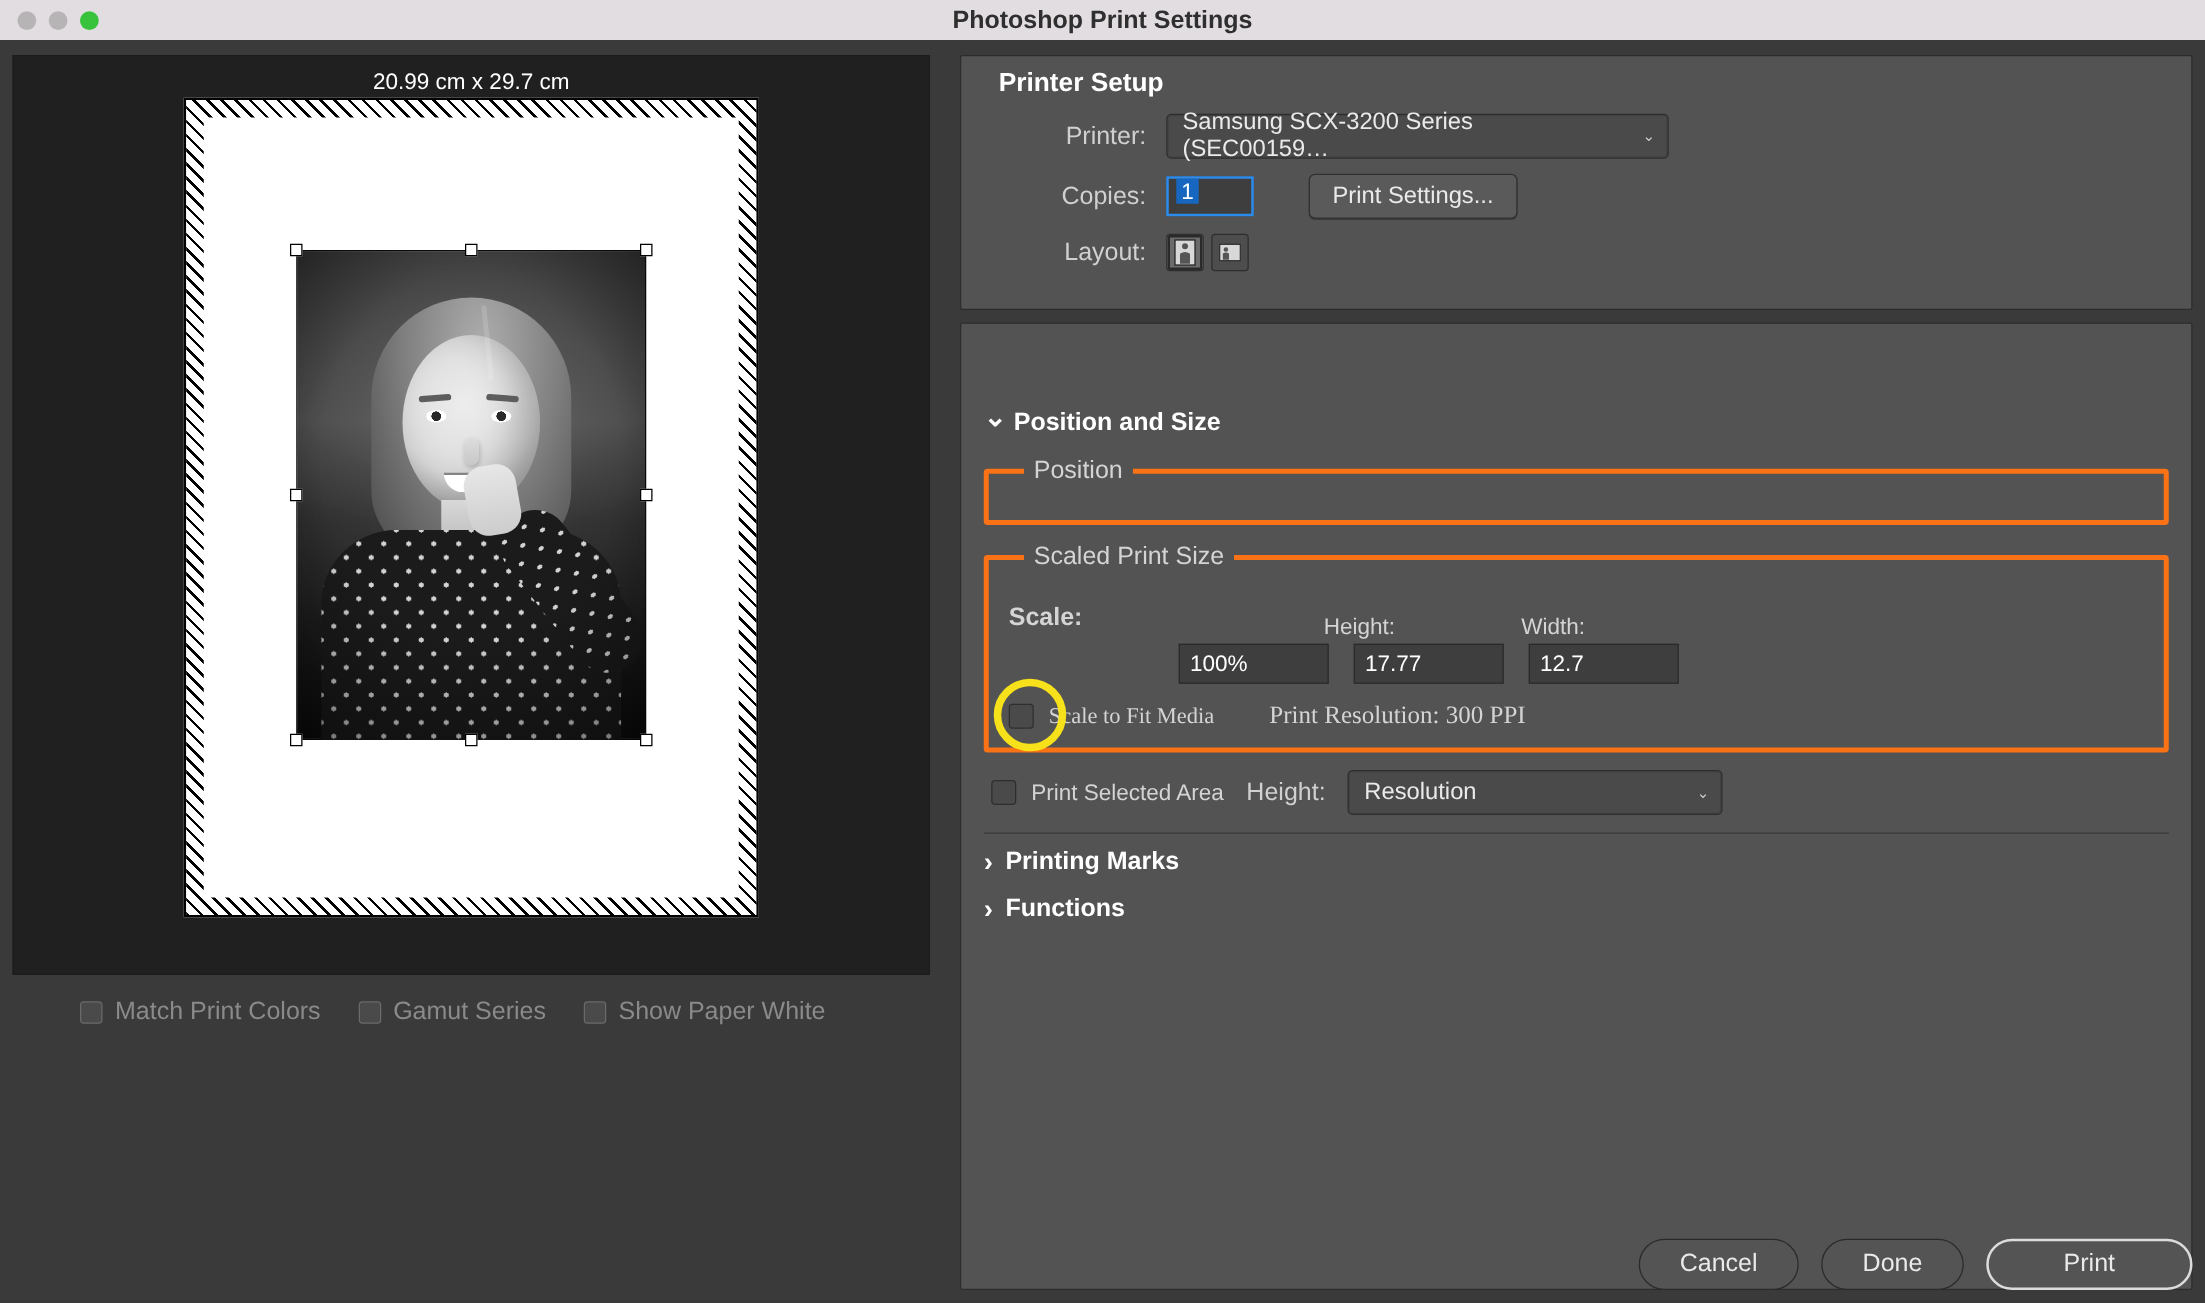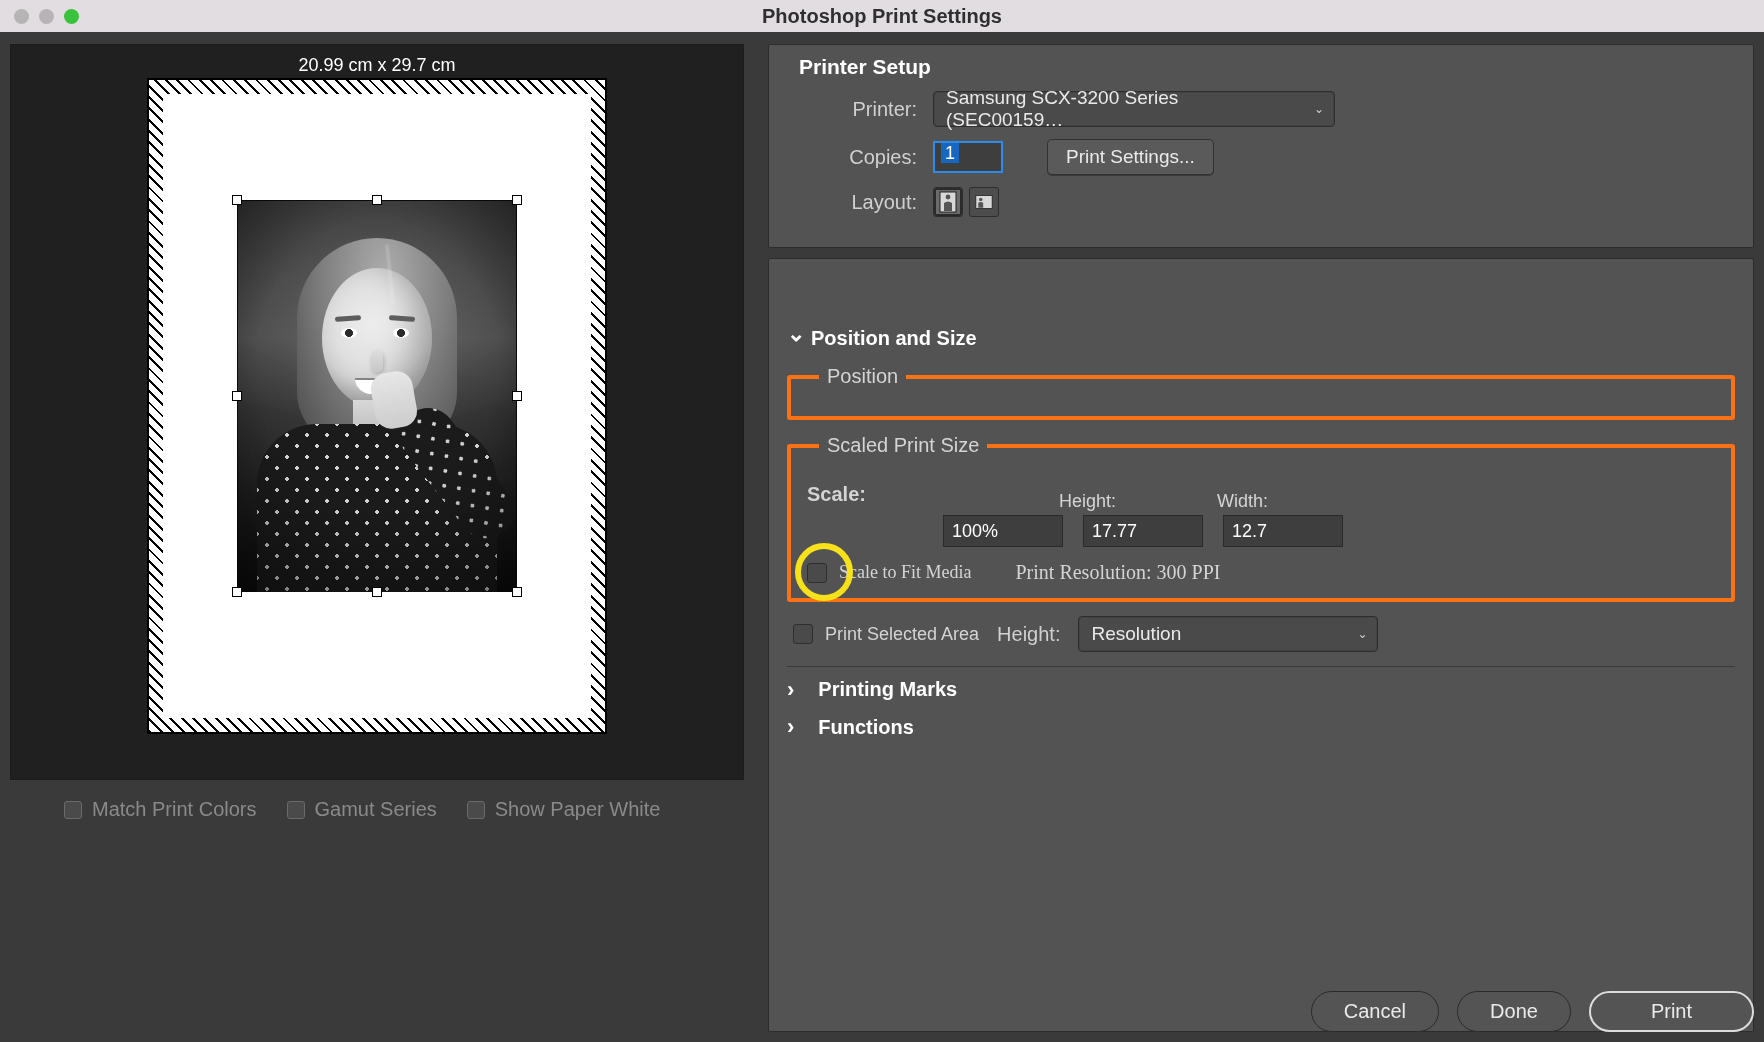--- a/index.html
+++ b/index.html
@@ -232,21 +232,21 @@
   .fit-row{display:flex; align-items:center; gap:18px; margin-top:14px;font-family:Liberation Serif, serif;}
   .res{ font-size:20px; color:#d4d4d4; margin-left:26px;}
 
   .highlight-circle{
     position:absolute; width:58px;height:58px;border:6px solid #f6e11a;border-radius:50%;
     pointer-events:none;
   }
 
   .units-row{display:flex;align-items:center;gap:18px; margin:8px 0 14px 6px;}
 
-  .collapsed-line{height:38px; display:flex; align-items:center; gap:24px; color:#fff; font-weight:700; font-size:20px; border-top:1px solid #3a3a3a; padding-top:8px;}
+  .collapsed-line{height:38px; display:flex; align-items:center; gap:10px; color:#fff; font-weight:700; font-size:20px; border-top:1px solid #3a3a3a; padding-top:8px;}
   .collapsed-line .chev2::before{content:"›"; font-size:22px;}
   .page-bottom{
     position:absolute;
     left:760px; right:10px; bottom:10px;
     display:flex; justify-content:flex-end; gap:18px;
   }
   .pill{
     background:#545454; border:1px solid #2a2a2a; border-radius:22px;
     color:#eaeaea; font-size:20px; padding:8px 32px; min-width:110px; text-align:center;
   }

